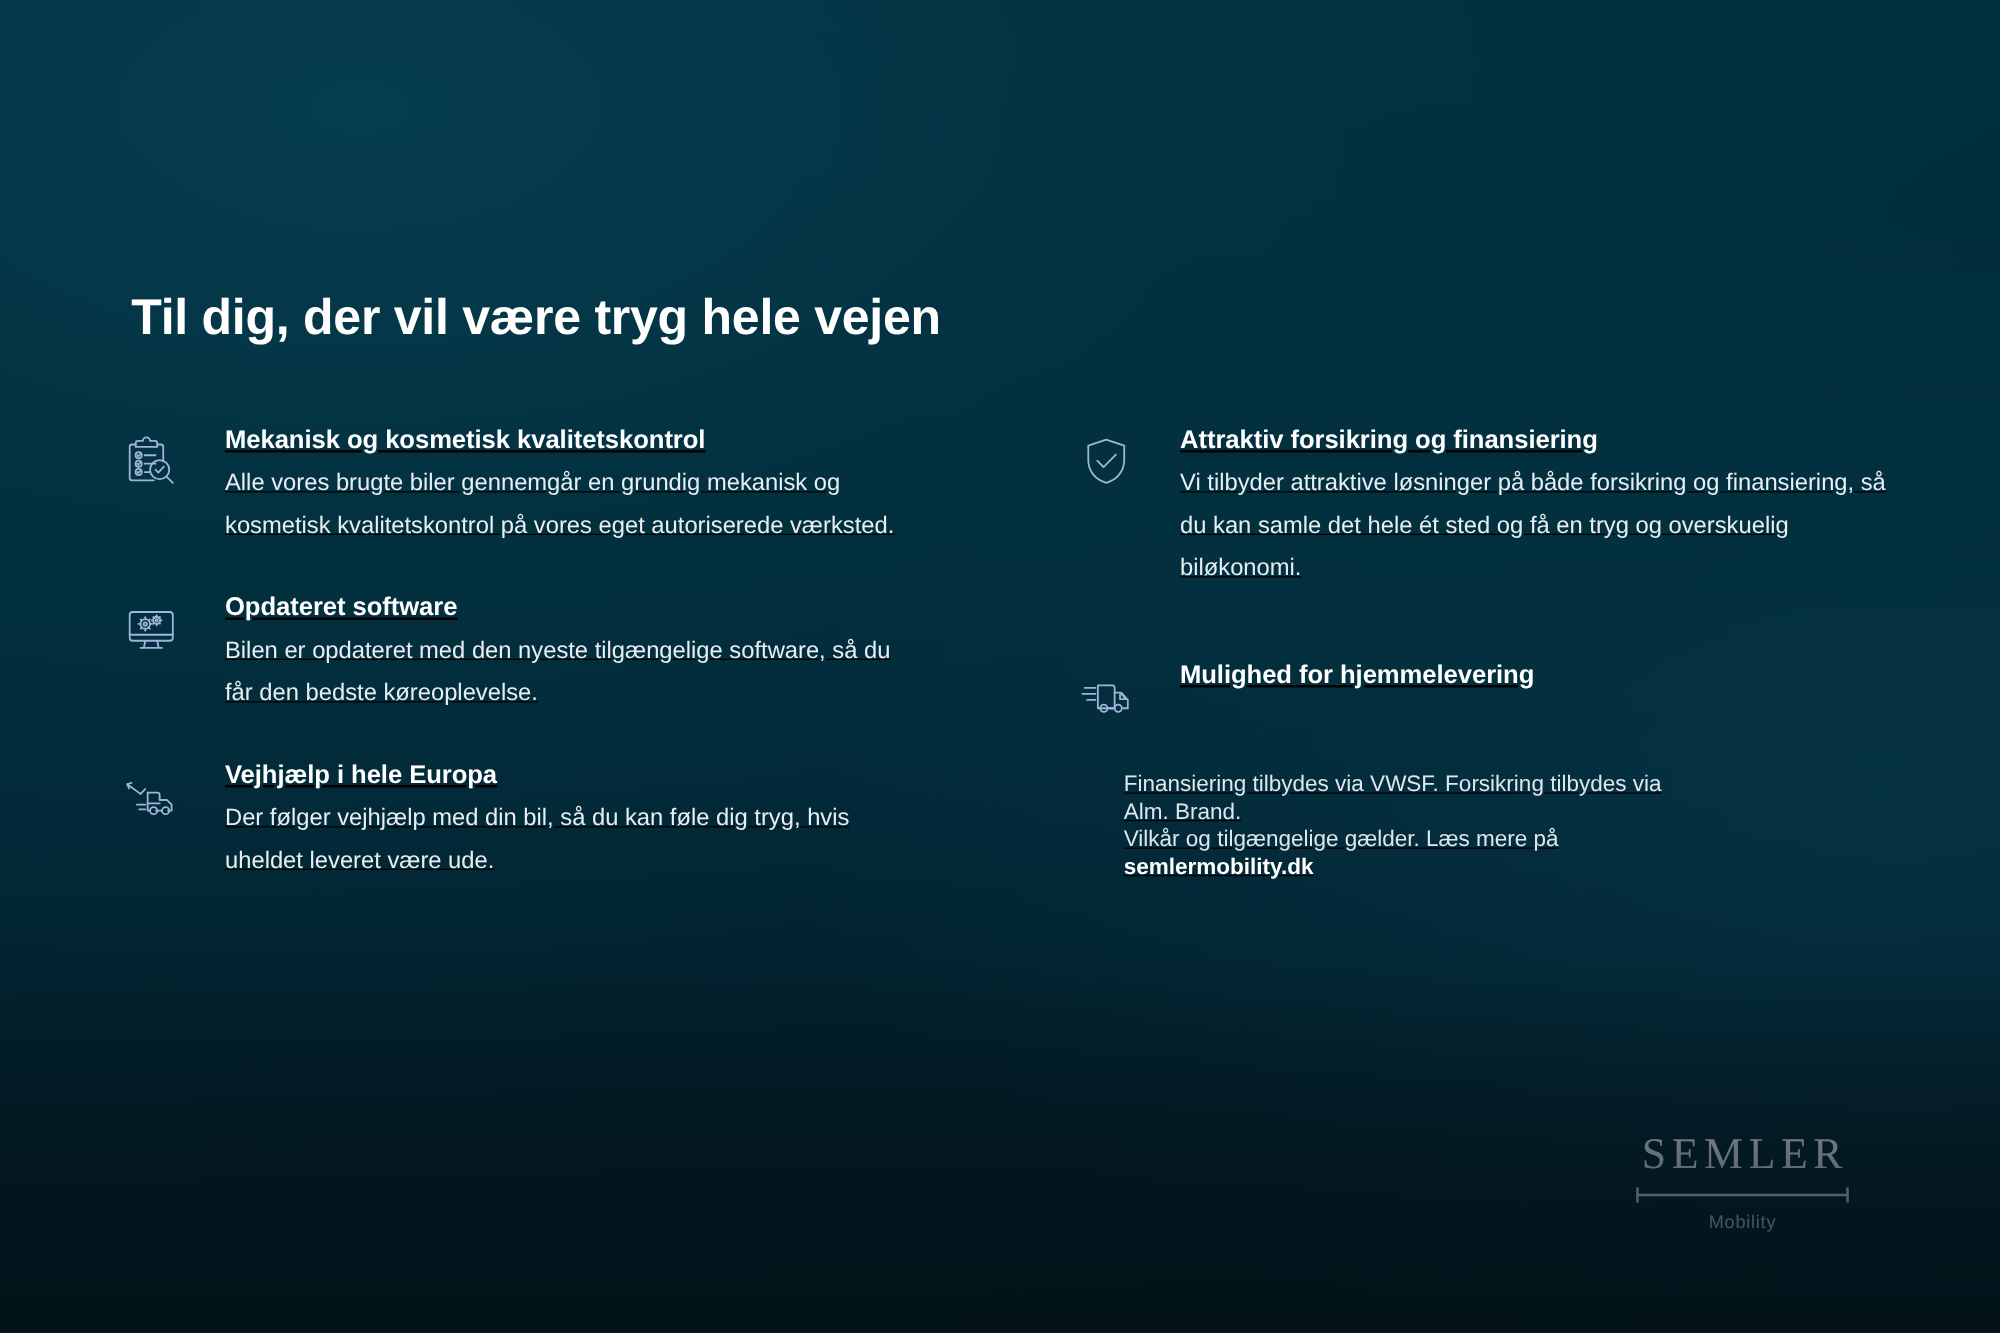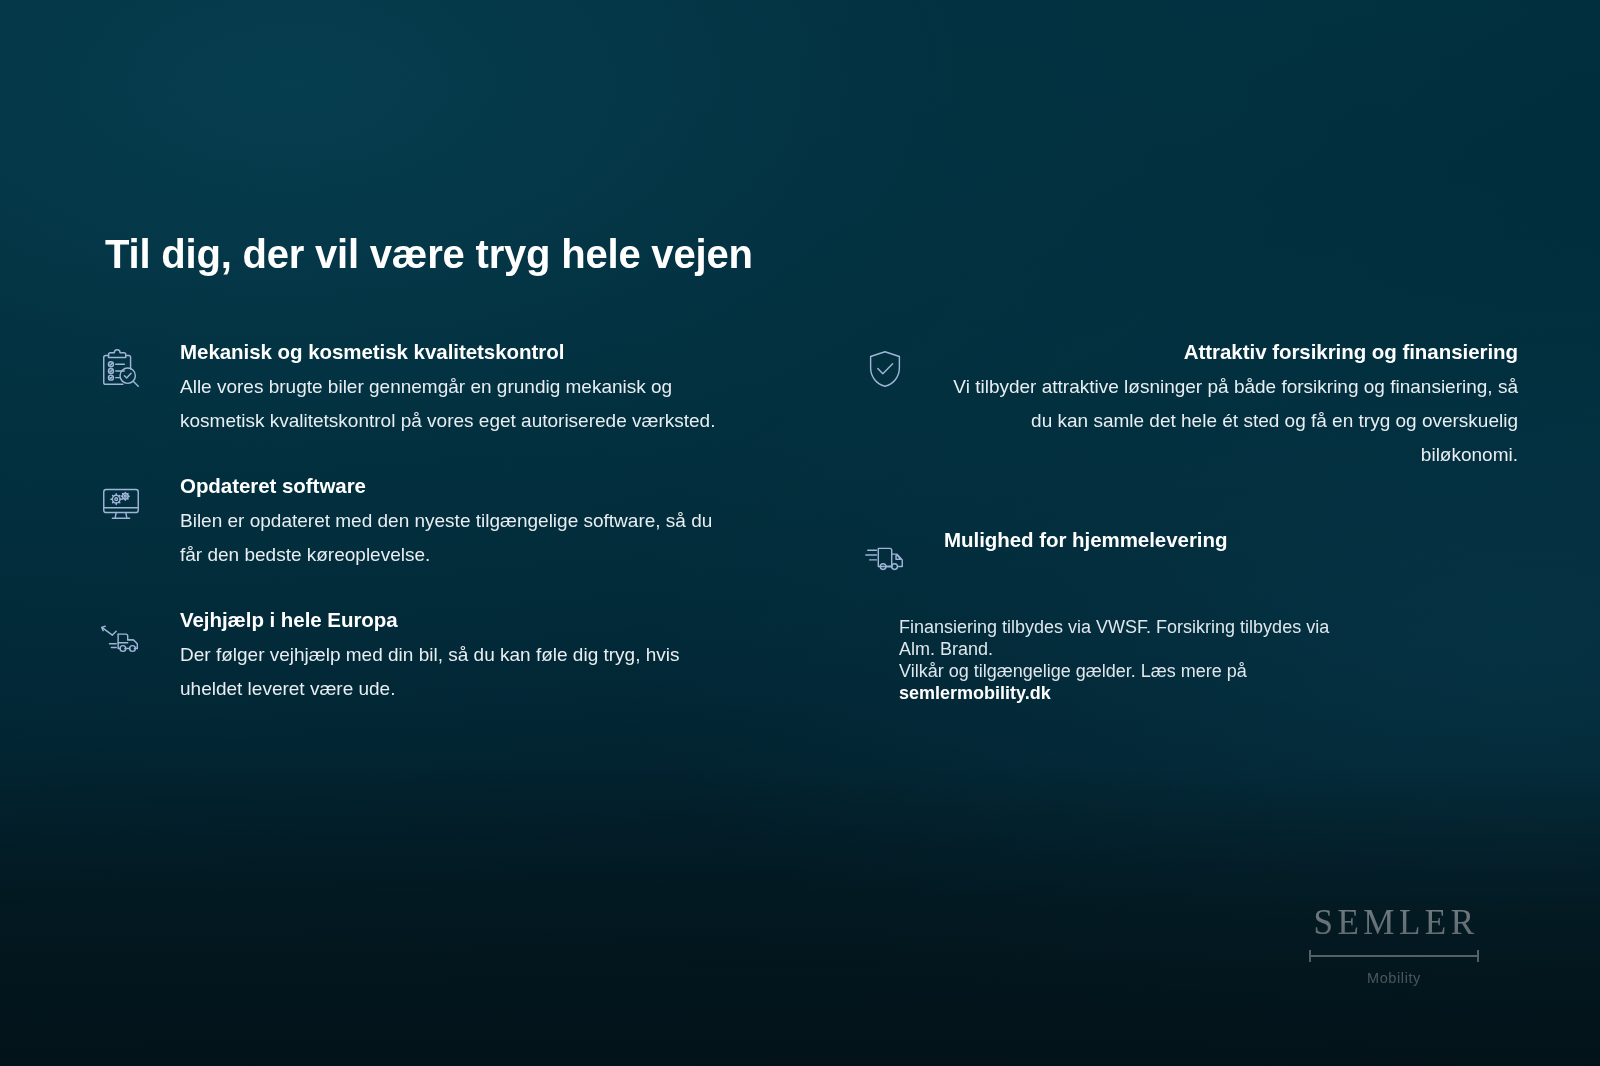--- a/index.html
+++ b/index.html
@@ -45,21 +45,21 @@
   }
 
   .columns {
     position: absolute;
     left: 98px;
     top: 340px;
     width: 1420px;
     display: flex;
     gap: 108px;
   }
-  .col { width: 656px; }
+  .col { width: 656px; text-decoration: underline; }
 
   .feature {
     display: flex;
     align-items: flex-start;
     margin-bottom: 36px;
   }
   .feature .icon-wrap {
     width: 82px;
     flex: 0 0 82px;
     padding-top: 6px;
@@ -83,21 +83,21 @@
   .feature-text {
     font-size: 19px;
     line-height: 34px;
     color: #e8eef2;
     font-weight: 400;
     margin: 0;
     max-width: 540px;
   }
   .col-right .feature-text { max-width: 582px; }
 
-  .rc-gap-1 { margin-bottom: 56px; text-align: right; }
+  .rc-gap-1 { margin-bottom: 56px; }
 
   .legal {
     margin-top: 18px;
     margin-left: 37px;
     font-size: 18px;
     line-height: 22px;
     color: #dfe7ec;
     max-width: 470px;
   }
   .legal b { font-weight: 700; color: #ffffff; }

